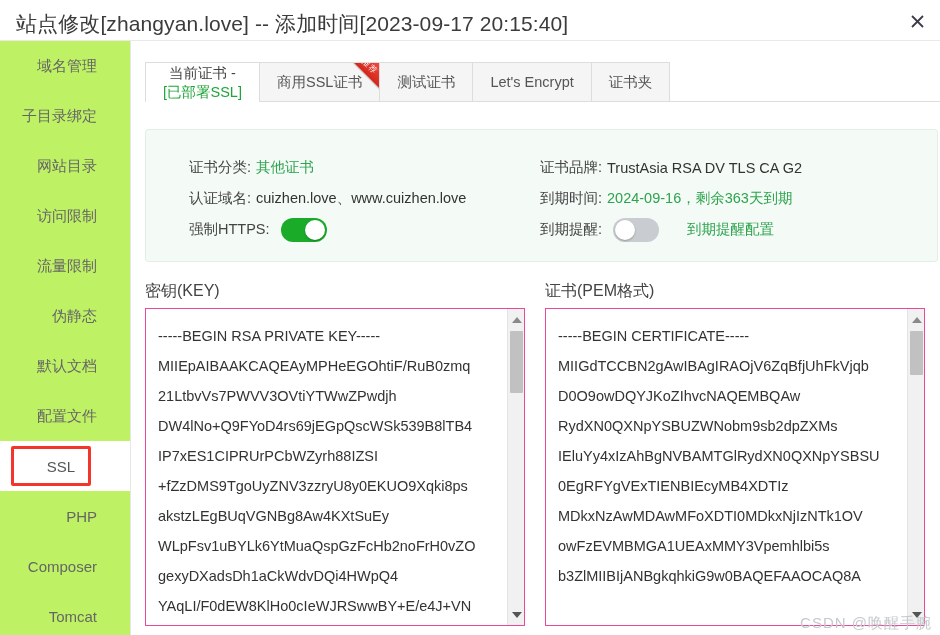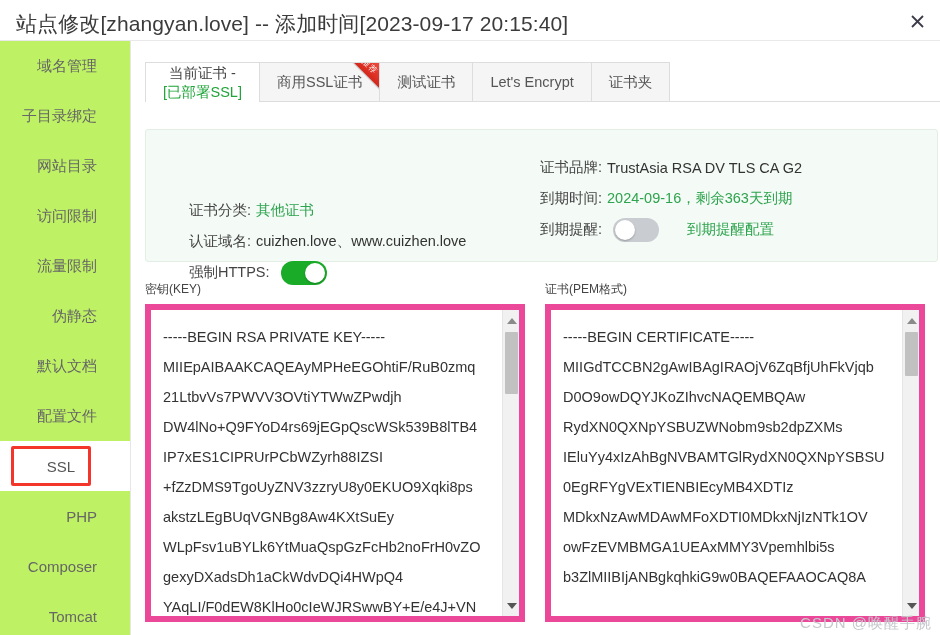--- a/index.html
+++ b/index.html
@@ -142,21 +142,21 @@
   
   .infopanel {
     position: absolute;
     left: 14px; top: 88px;
     width: 793px; height: 133px;
     background: #f4faf5;
     border: 1px solid #e3efe5;
     border-radius: 3px;
   }
   .info-col { position: absolute; top: 22px; }
-  .info-col.left { left: 43px; margin-top: 43px; }
+  .info-col.left { left: 43px; }
   .info-col.right { left: 394px; }
   .info-row {
     height: 31px;
     display: flex;
     align-items: center;
     font-size: 14.5px;
     white-space: nowrap;
   }
   .info-row .k { color: #444; margin-right: 5px; }
   .info-row .v { color: #333; }
@@ -186,29 +186,29 @@
     border-radius: 50%;
     background: #fff;
     box-shadow: 0 1px 2px rgba(0,0,0,.25);
   }
   .toggle.on .knob { right: 2px; }
   .toggle.off .knob { left: 2px; }
 
   
   .field { position: absolute; }
   .field .flabel {
-    font-size: 12px;
+    font-size: 16px;
     color: #444;
     margin-bottom: 6px;
     display: block;
   }
   .ta-wrap {
     position: relative;
     width: 100%;
-    border: 6px solid #ec4899;
+    border: 1px solid #ec4899;
     background: #fff;
     overflow: hidden;
   }
   .ta-inner {
     position: absolute;
     left: 0; top: 0;
     right: 17px; bottom: 0;
     padding: 12px 6px 0 12px;
     overflow: hidden;
   }

